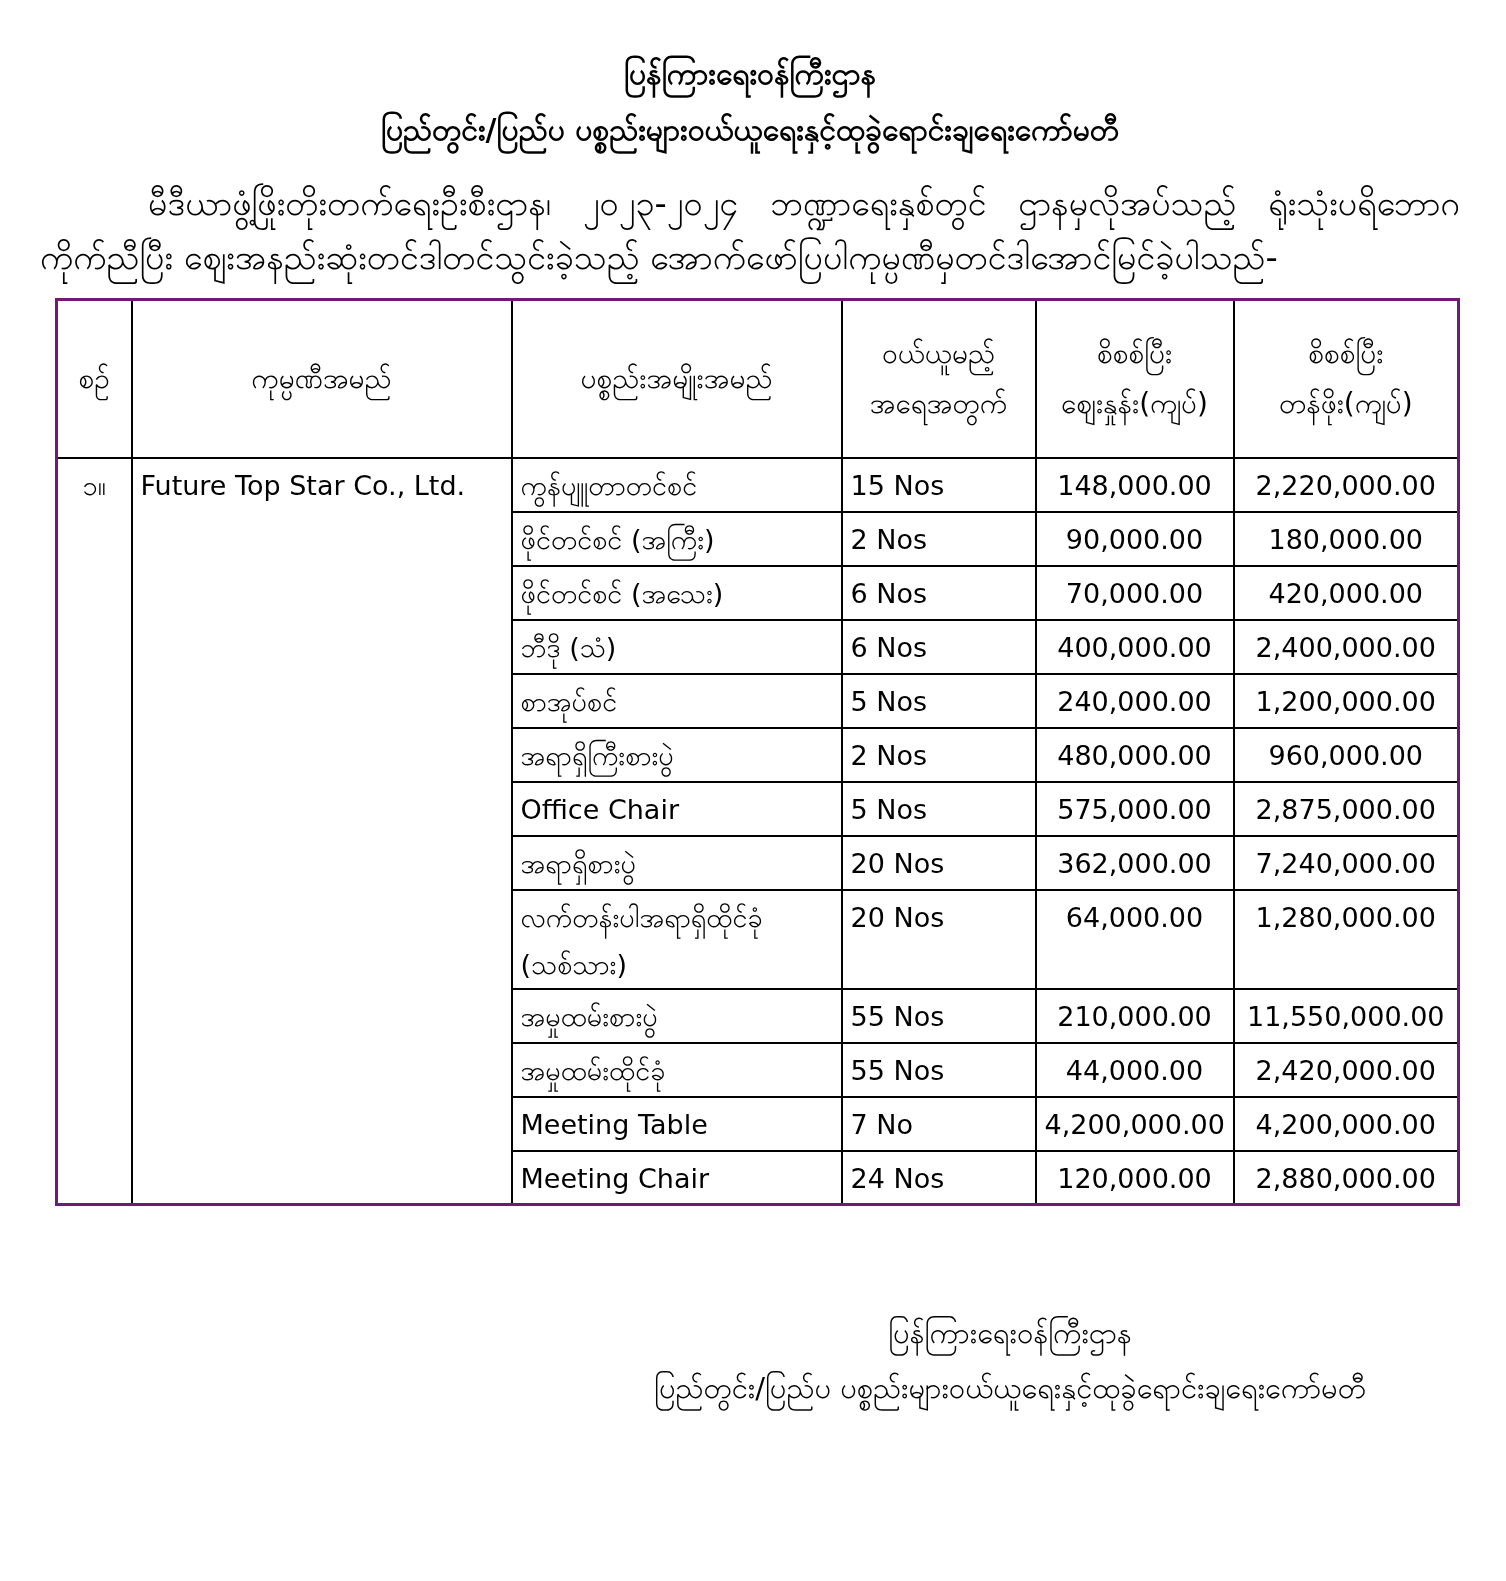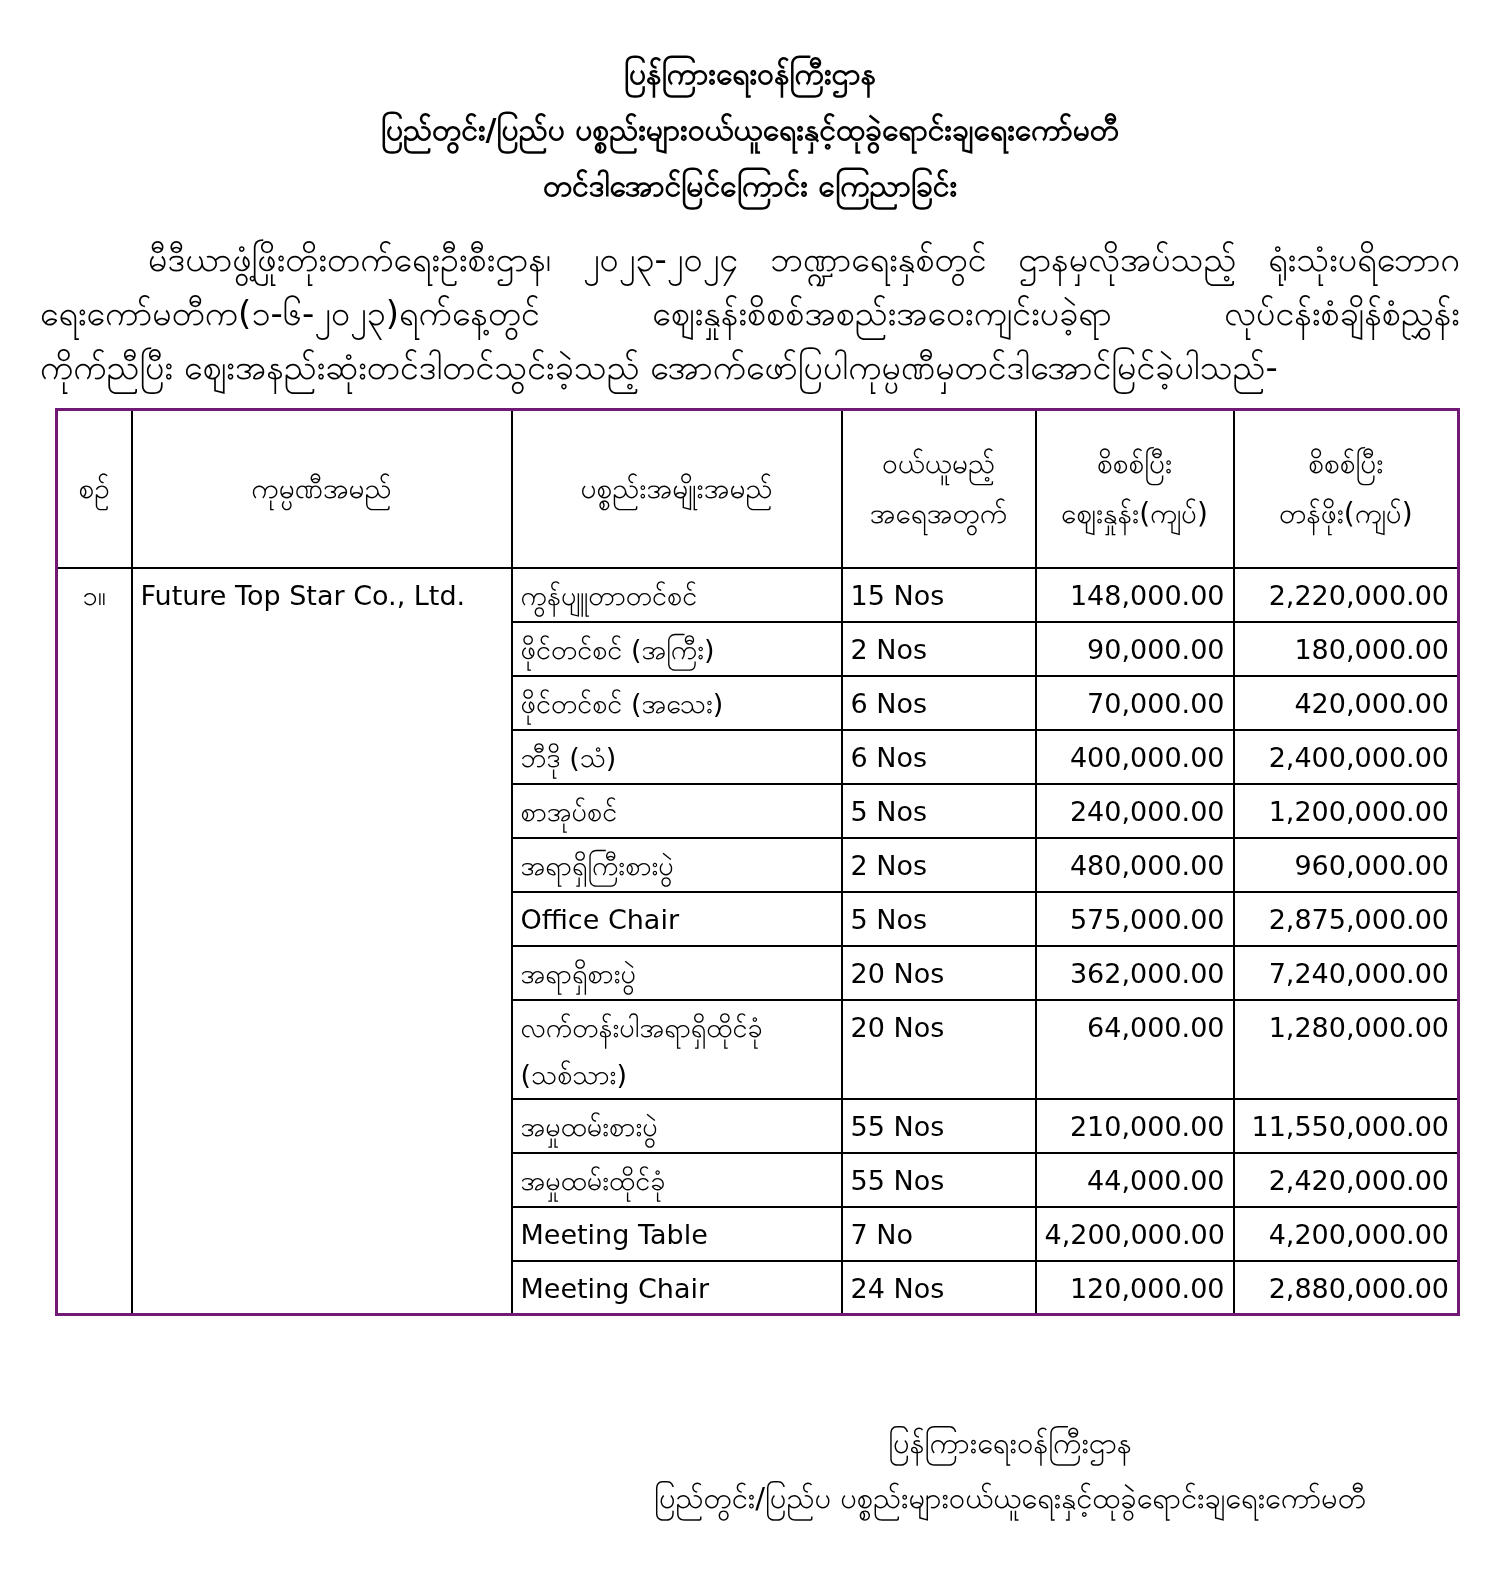--- a/index.html
+++ b/index.html
@@ -75,46 +75,44 @@
   td.cell-serial {
     text-align: center;
     padding-top: 5px;
   }
   td.cell-company {
     padding-left: 12px;
     font-size: 28px;
   }
   td.cell-item { text-align: left; padding-left: 10px; }
   td.cell-qty { text-align: left; }
-  td.cell-amount { text-align: right; padding-right: 12px; border-radius: 16px; }
+  td.cell-amount { text-align: center; padding-right: 12px; border-radius: 16px; }
   tr.row-tall td { height: 106px; }
 
   
   .signature {
     width: 900px;
     margin: 100px 0 0 auto;
     text-align: center;
     font-size: 29px;
     line-height: 55px;
   }
 </style>
 </head>
 <body>
 
 <div class="page">
 
   <div class="titles">
     <div>ပြန်ကြားရေးဝန်ကြီးဌာန</div>
     <div>ပြည်တွင်း/ပြည်ပ ပစ္စည်းများဝယ်ယူရေးနှင့်ထုခွဲရောင်းချရေးကော်မတီ</div>
-    <div>တင်ဒါအောင်မြင်ကြောင်း ကြေညာခြင်း</div>
   </div>
 
   <div class="paragraph">
     <div class="para-line first-line">မီဒီယာဖွံ့ဖြိုးတိုးတက်ရေးဦးစီးဌာန၊ ၂၀၂၃-၂၀၂၄ ဘဏ္ဍာရေးနှစ်တွင် ဌာနမှလိုအပ်သည့် ရုံးသုံးပရိဘောဂ</div>
-    <div class="para-line">ရေးကော်မတီက(၁-၆-၂၀၂၃)ရက်နေ့တွင် ဈေးနှုန်းစိစစ်အစည်းအဝေးကျင်းပခဲ့ရာ လုပ်ငန်းစံချိန်စံညွှန်း</div>
     <div class="para-line last-line">ကိုက်ညီပြီး ဈေးအနည်းဆုံးတင်ဒါတင်သွင်းခဲ့သည့် အောက်ဖော်ပြပါကုမ္ပဏီမှတင်ဒါအောင်မြင်ခဲ့ပါသည်-</div>
   </div>
 
   <table class="tender">
     <colgroup>
       <col style="width:75px">
       <col style="width:380px">
       <col style="width:330px">
       <col style="width:194px">
       <col style="width:198px">

